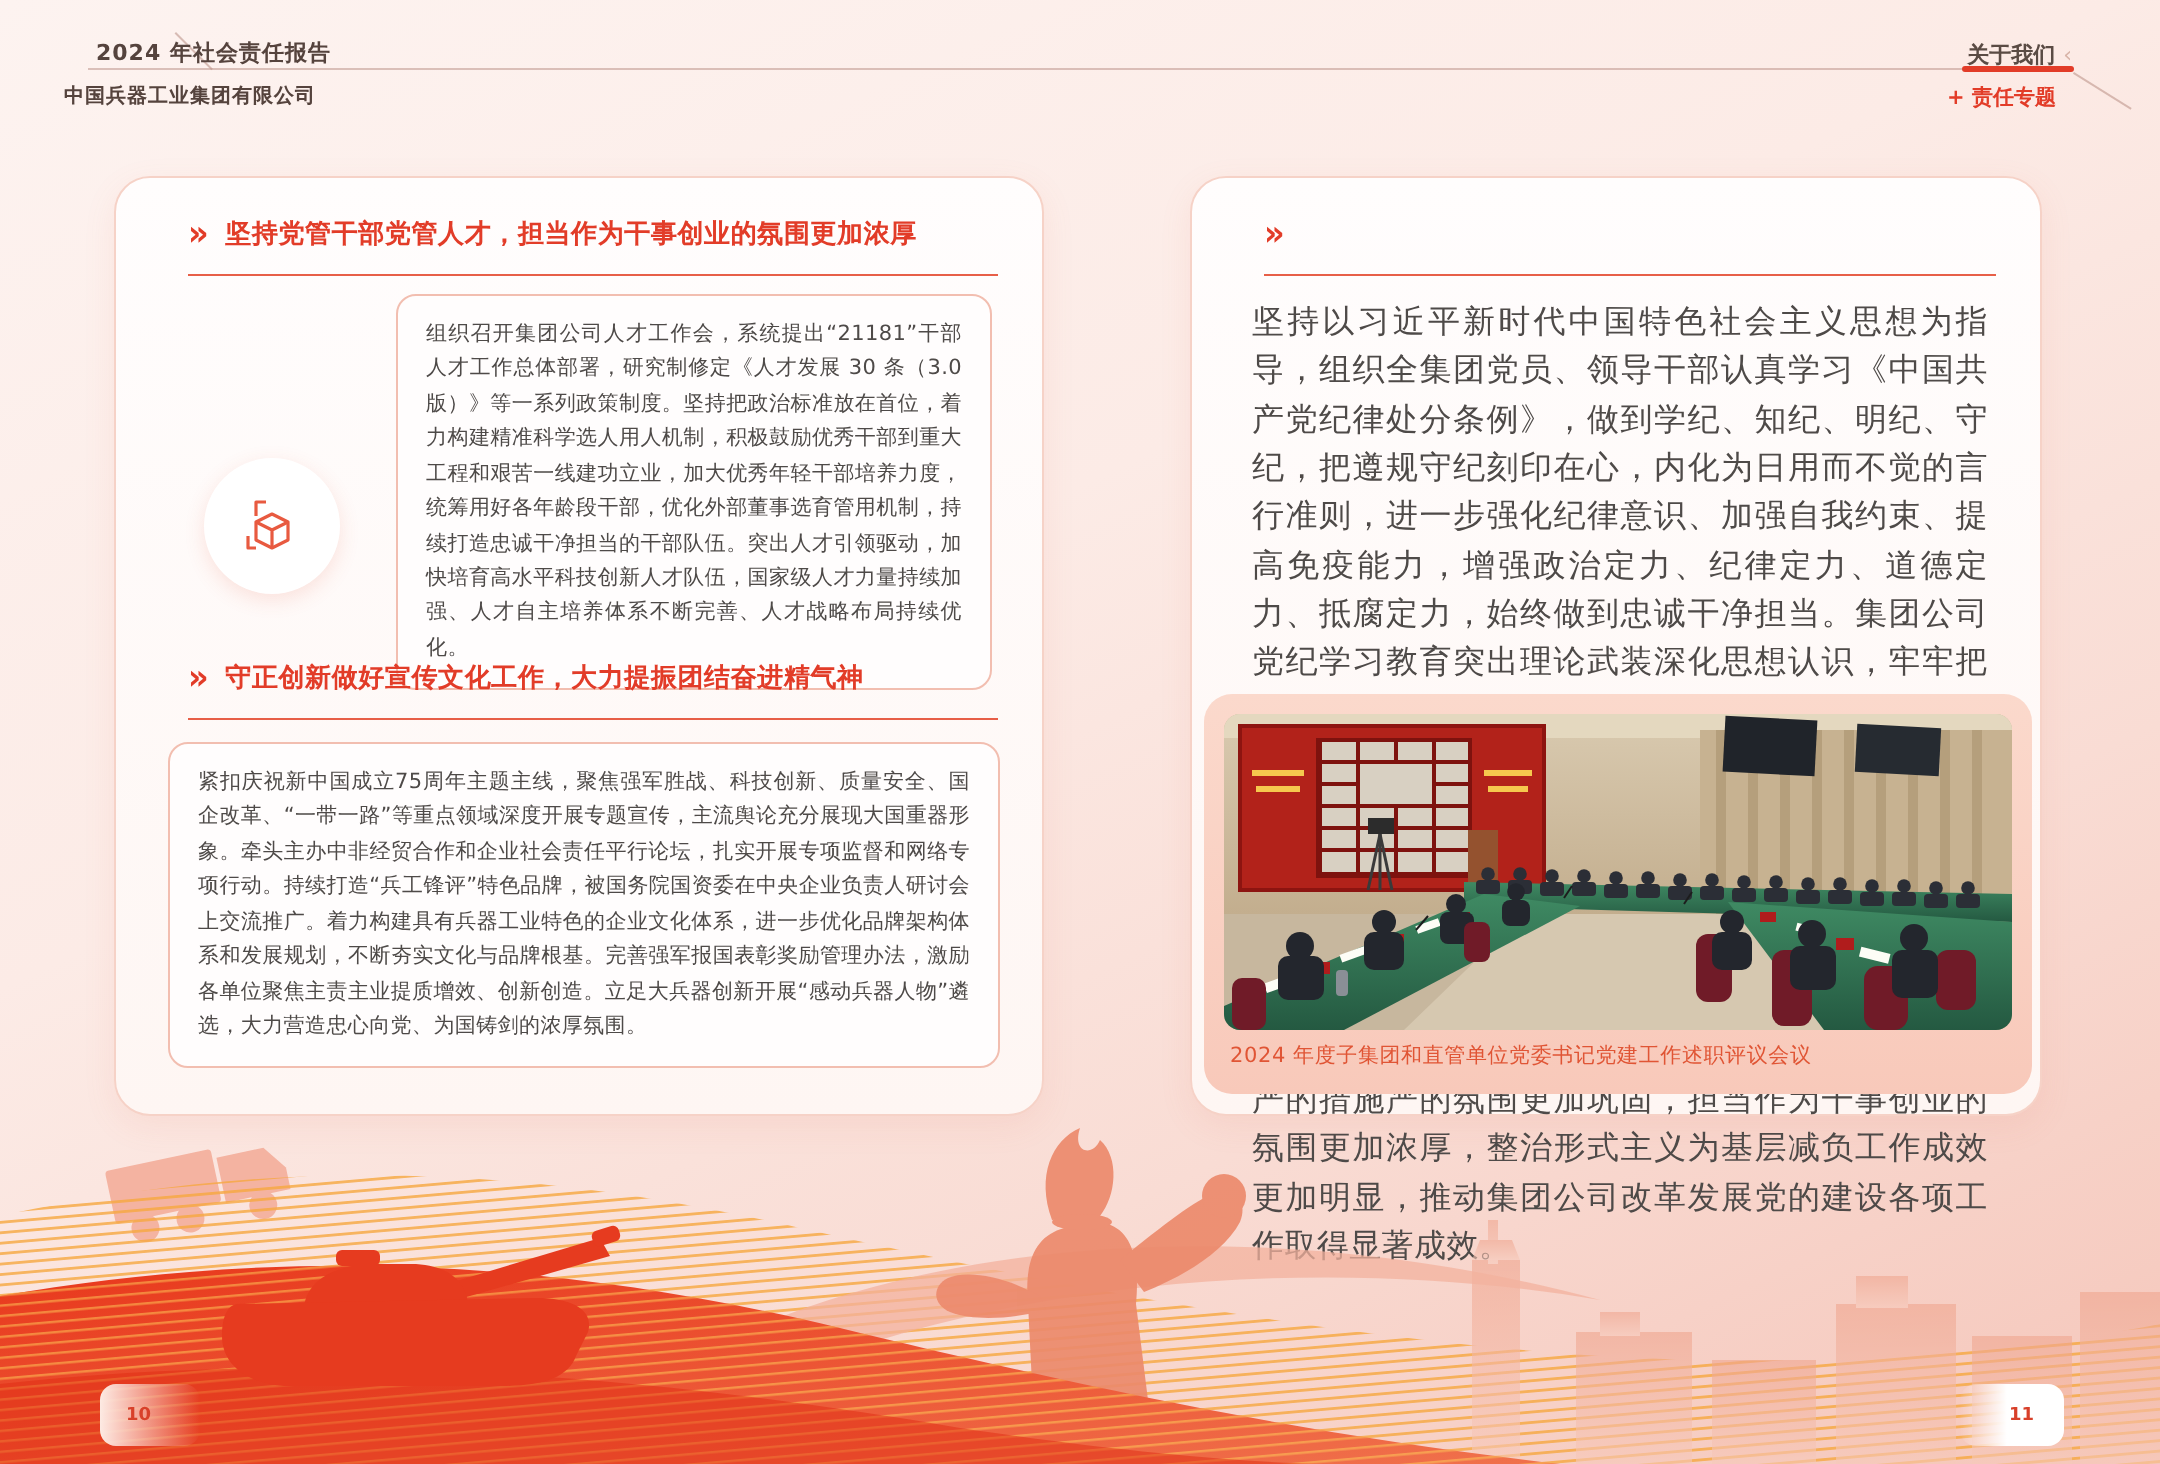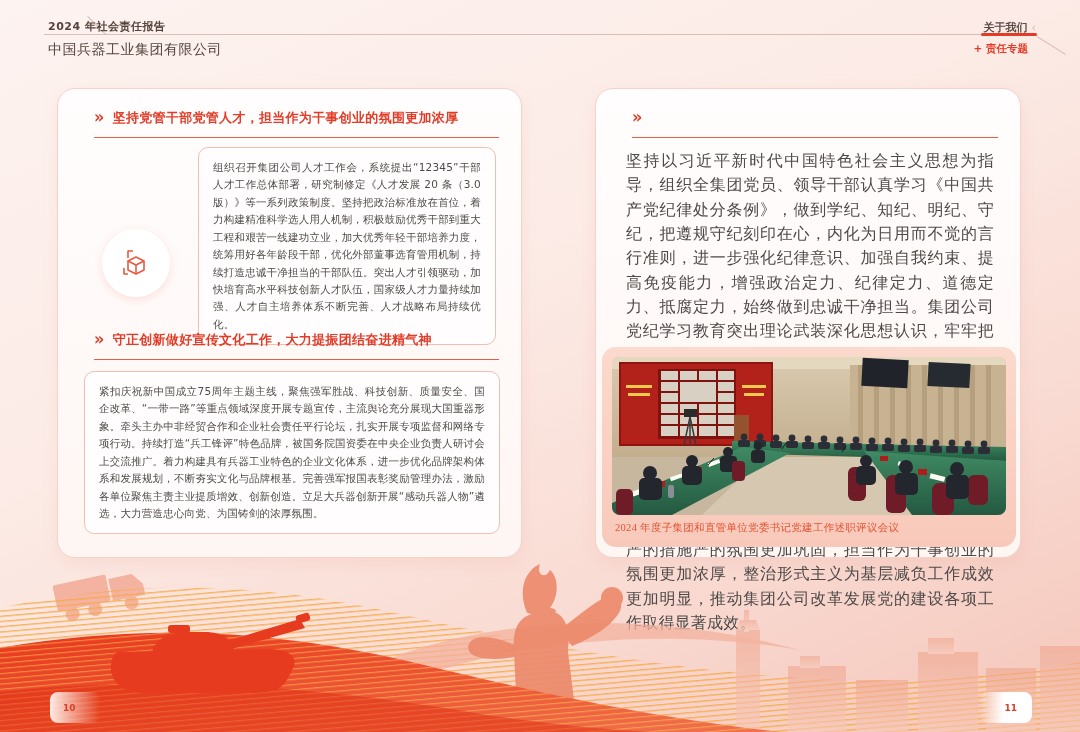--- a/index.html
+++ b/index.html
@@ -4,21 +4,21 @@
 <style>
   * { margin:0; padding:0; box-sizing:border-box; }
   html,body { width:1080px; height:732px; overflow:hidden; }
   body {
     font-family:"DejaVu Sans","Liberation Sans",sans-serif;
     background:linear-gradient(155deg,#fdf3f0 0%,#fcebe6 40%,#f9dcd4 70%,#f5c6ba 100%);
     position:relative; color:#4e4a48;
   }
   
   .hdr-title { position:absolute; left:48px; top:19px; font-size:11px; font-weight:bold; color:#55433d; letter-spacing:.5px;}
-  .hdr-company { position:absolute; left:48px; top:41px; font-size:14px; font-weight:normal; color:#55433d; letter-spacing:.5px;}
+  .hdr-company { position:absolute; left:32px; top:41px; font-size:10px; font-weight:bold; color:#55433d; letter-spacing:.5px;}
   .hdr-line { position:absolute; left:44px; top:34px; width:937px; height:1px; background:rgba(190,150,140,.55);}
   .hdr-line-red { position:absolute; left:981px; top:33px; width:56px; height:3px; background:#e23c28; border-radius:2px;}
   .hdr-diag-l { position:absolute; left:88px; top:16px; width:26px; height:1px; background:rgba(190,150,140,.6); transform:rotate(45deg); transform-origin:left top;}
   .hdr-diag-r { position:absolute; left:1037px; top:36px; width:34px; height:1px; background:rgba(190,150,140,.6); transform:rotate(32deg); transform-origin:left top;}
   .hdr-nav { position:absolute; right:44px; top:20px; font-size:11px; font-weight:bold; color:#5a4b44; }
   .hdr-nav .lt { color:#d8b4a8; font-weight:normal; margin-left:4px;}
   .hdr-topic { position:absolute; right:52px; top:42px; font-size:10.5px; font-weight:bold; color:#e23c28;}
   
   .card { position:absolute; top:88px; background:linear-gradient(180deg,#fffdfd 0%,#fef6f3 100%);
           border:1px solid #f6d2c7; border-radius:18px; box-shadow:0 5px 16px rgba(225,120,95,.10);}
@@ -30,21 +30,21 @@
   .txtbox { position:absolute; border:1px solid #f2beb0; border-radius:10px; background:#fffdfd;
             padding:11px 14px; font-size:10.5px; line-height:1.66; text-align:justify; color:#4e4a48; letter-spacing:.2px;}
   .para { position:absolute; font-size:16px; line-height:1.52; text-align:justify; color:#4e4a48; letter-spacing:.2px;}
   .icon-circle { position:absolute; left:44px; top:140px; width:68px; height:68px; border-radius:50%;
                  background:#fff; box-shadow:0 3px 10px rgba(230,90,60,.15); display:flex; align-items:center; justify-content:center;}
   
   .photo-frame { position:absolute; left:6px; top:258px; width:414px; height:200px; border-radius:14px;
                  background:linear-gradient(180deg,#fbd9cc 0%,#f8c9ba 100%);}
   .photo { position:absolute; left:10px; top:10px; width:394px; height:158px; border-radius:8px; overflow:hidden; background:#c9b69a;}
   .photo svg { display:block; }
-  .photo-caption { position:absolute; left:13px; top:174px; font-size:10.5px; color:#e05535; letter-spacing:.3px;font-family:Liberation Serif, serif;}
+  .photo-caption { position:absolute; left:13px; top:174px; font-size:10.5px; color:#e05535; letter-spacing:.3px;}
   
   .deco { position:absolute; left:0; top:480px; width:1080px; height:252px; pointer-events:none;}
   .page-pill { position:absolute; height:31px; border-radius:8px; font-size:9px; font-weight:bold; color:#d8402a;
                display:flex; align-items:center; z-index:5;}
   .pill-left { left:50px; top:692px; width:50px; padding-left:13px;
                background:linear-gradient(90deg,#fdeae3 0%,rgba(253,234,227,0) 100%);}
   .pill-right { left:980px; top:692px; width:52px; justify-content:flex-end; padding-right:15px;
                 background:linear-gradient(270deg,#ffffff 55%,rgba(255,255,255,0) 100%);}
 </style>
 </head>
@@ -71,21 +71,21 @@
     <div class="icon-circle">
       <svg width="34" height="34" viewBox="0 0 34 34">
         <g fill="none" stroke="#e85a40" stroke-width="1.6" stroke-linejoin="round">
           <path d="M9 15 L17 11 L25 15 L25 24 L17 28 L9 24 Z"></path>
           <path d="M9 15 L17 19 L25 15 M17 19 L17 28"></path>
           <path d="M9 12 L9 5 L14 5"></path>
           <path d="M5 22 L5 28 L9 28"></path>
         </g>
       </svg>
     </div>
-    <div class="txtbox" style="left:140px; top:58px; width:298px;">组织召开集团公司人才工作会，系统提出“12345”干部人才工作总体部署，研究制修定《人才发展 20 条（3.0 版）》等一系列政策制度。坚持把政治标准放在首位，着力构建精准科学选人用人机制，积极鼓励优秀干部到重大工程和艰苦一线建功立业，加大优秀年轻干部培养力度，统筹用好各年龄段干部，优化外部董事选育管用机制，持续打造忠诚干净担当的干部队伍。突出人才引领驱动，加快培育高水平科技创新人才队伍，国家级人才力量持续加强、人才自主培养体系不断完善、人才战略布局持续优化。</div>
+    <div class="txtbox" style="left:140px; top:58px; width:298px;">组织召开集团公司人才工作会，系统提出“21181”干部人才工作总体部署，研究制修定《人才发展 30 条（3.0 版）》等一系列政策制度。坚持把政治标准放在首位，着力构建精准科学选人用人机制，积极鼓励优秀干部到重大工程和艰苦一线建功立业，加大优秀年轻干部培养力度，统筹用好各年龄段干部，优化外部董事选育管用机制，持续打造忠诚干净担当的干部队伍。突出人才引领驱动，加快培育高水平科技创新人才队伍，国家级人才力量持续加强、人才自主培养体系不断完善、人才战略布局持续优化。</div>
 
     <div class="sec-head" style="left:36px; top:242px; width:400px;">
       <span class="chev">»</span>
       <span>守正创新做好宣传文化工作，大力提振团结奋进精气神</span>
     </div>
     <div class="sec-rule" style="left:36px; top:270px; width:405px;"></div>
     <div class="txtbox" style="left:26px; top:282px; width:416px;">紧扣庆祝新中国成立75周年主题主线，聚焦强军胜战、科技创新、质量安全、国企改革、“一带一路”等重点领域深度开展专题宣传，主流舆论充分展现大国重器形象。牵头主办中非经贸合作和企业社会责任平行论坛，扎实开展专项监督和网络专项行动。持续打造“兵工锋评”特色品牌，被国务院国资委在中央企业负责人研讨会上交流推广。着力构建具有兵器工业特色的企业文化体系，进一步优化品牌架构体系和发展规划，不断夯实文化与品牌根基。完善强军报国表彰奖励管理办法，激励各单位聚焦主责主业提质增效、创新创造。立足大兵器创新开展“感动兵器人物”遴选，大力营造忠心向党、为国铸剑的浓厚氛围。</div>
   </div>
 
   <div class="card card-right">

